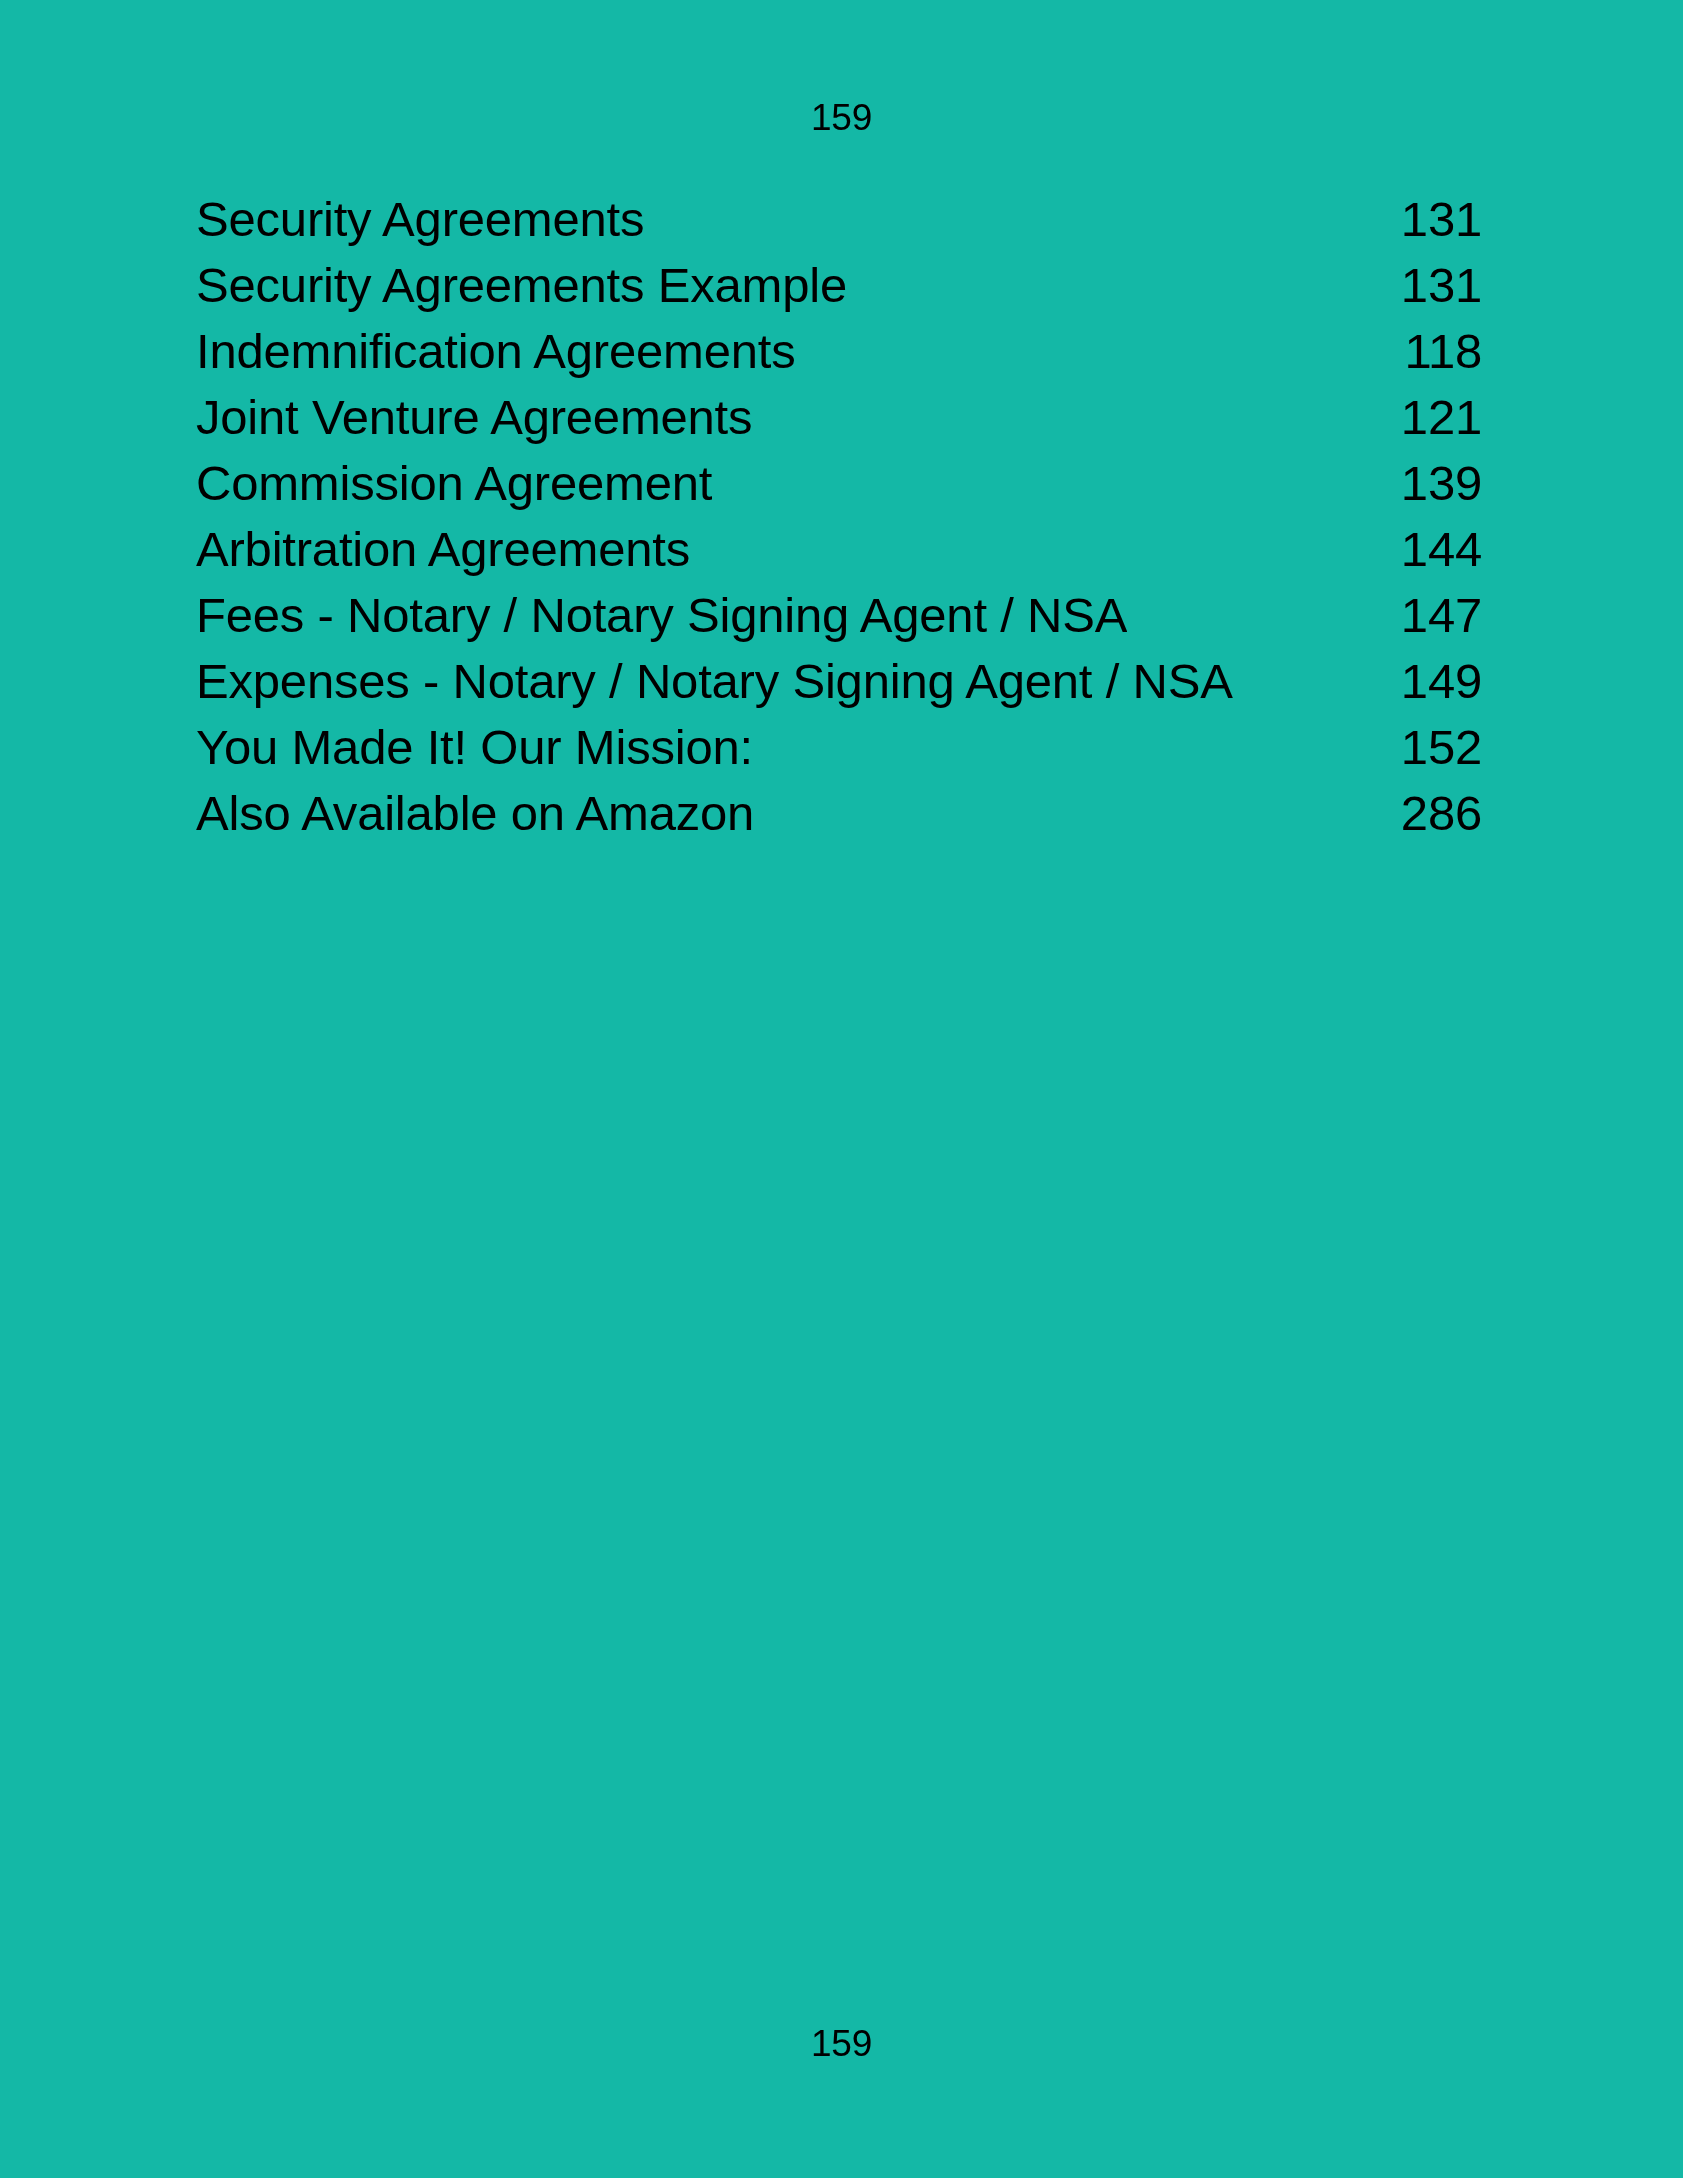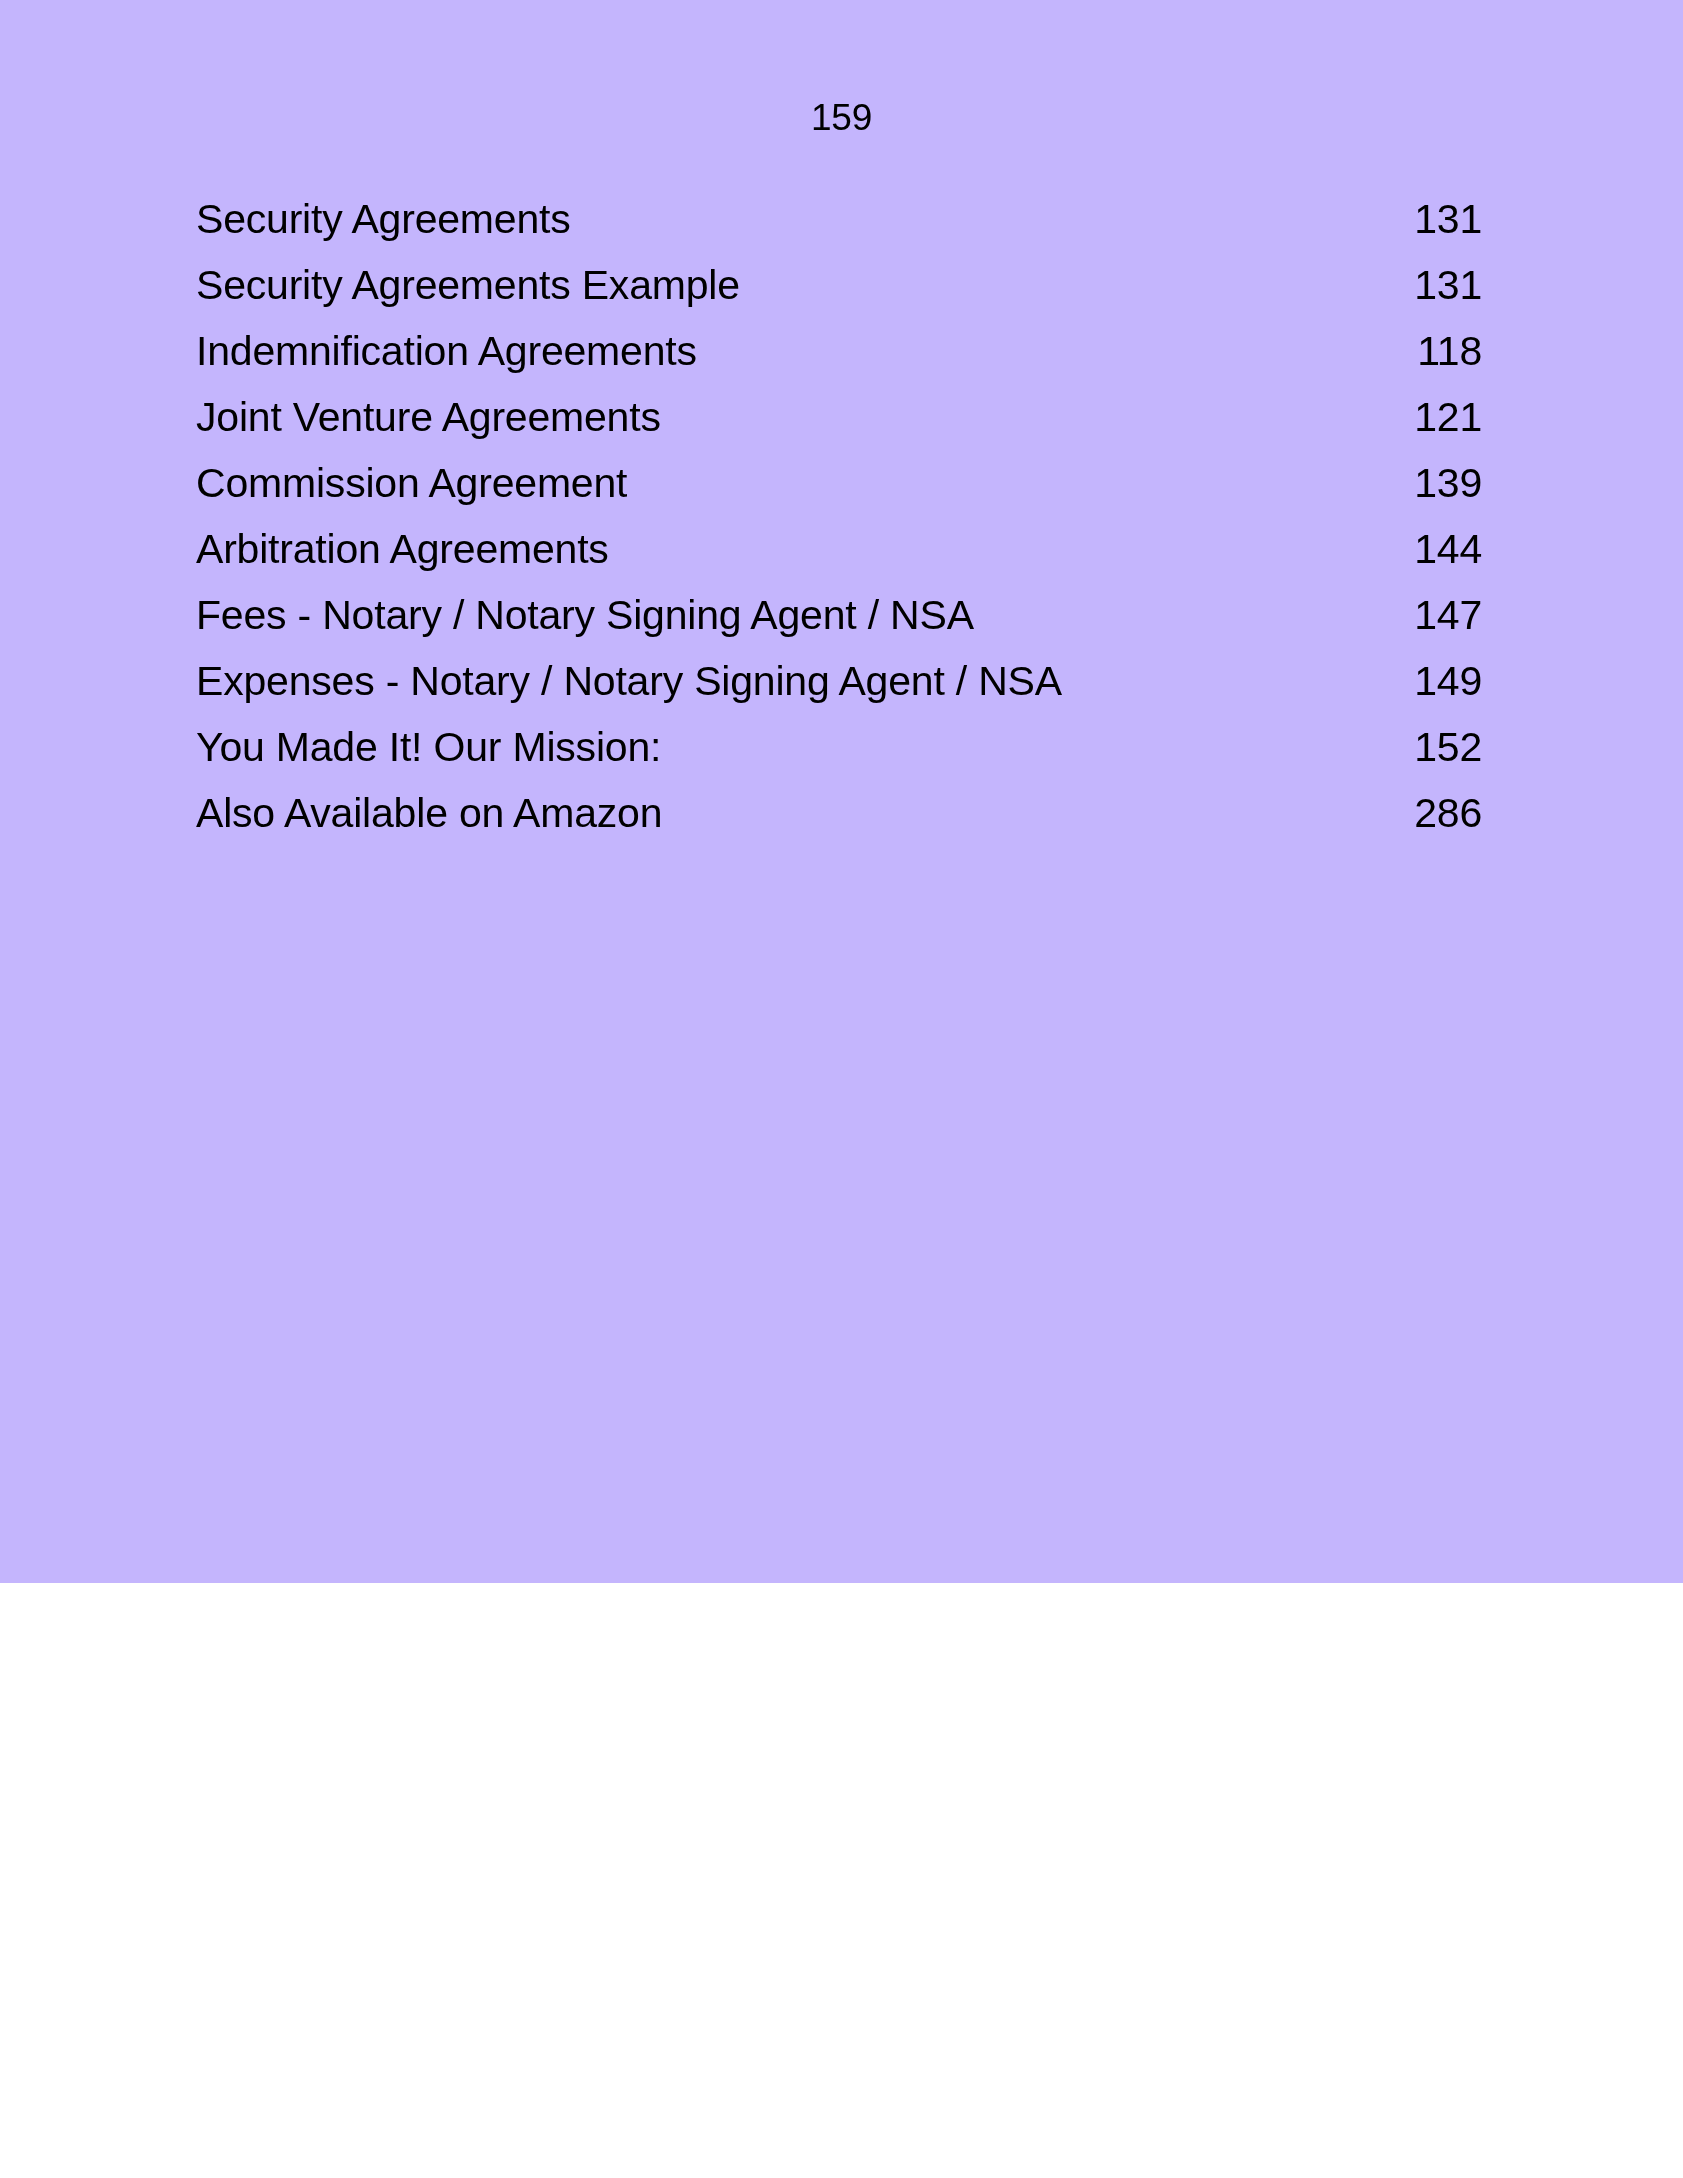--- a/index.html
+++ b/index.html
@@ -3,22 +3,22 @@
 <meta charset="utf-8">
 <style>
   html, body {
     margin: 0;
     padding: 0;
     background: #ffffff;
   }
   .page {
     position: relative;
     width: 1683px;
-    height: 1583px;
-    background: #c4b5fd;
+    height: 2178px;
+    background: #14b8a6;
     color: #000000;
     font-family: "Liberation Sans", sans-serif;
     overflow: hidden;
   }
   .folio {
     position: absolute;
     left: 0;
     width: 100%;
     text-align: center;
     font-size: 37px;
@@ -32,21 +32,21 @@
     position: absolute;
     left: 196px;
     top: 186px;
     width: 1286px;
   }
   .toc-row {
     display: flex;
     justify-content: space-between;
     align-items: center;
     height: 66px;
-    font-size: 41px;
+    font-size: 49px;
     letter-spacing: -0.2px;
     white-space: nowrap;
   }
   .toc-title {
     flex: 0 1 auto;
     overflow: hidden;
   }
   .toc-page {
     flex: 0 0 auto;
     text-align: left;

